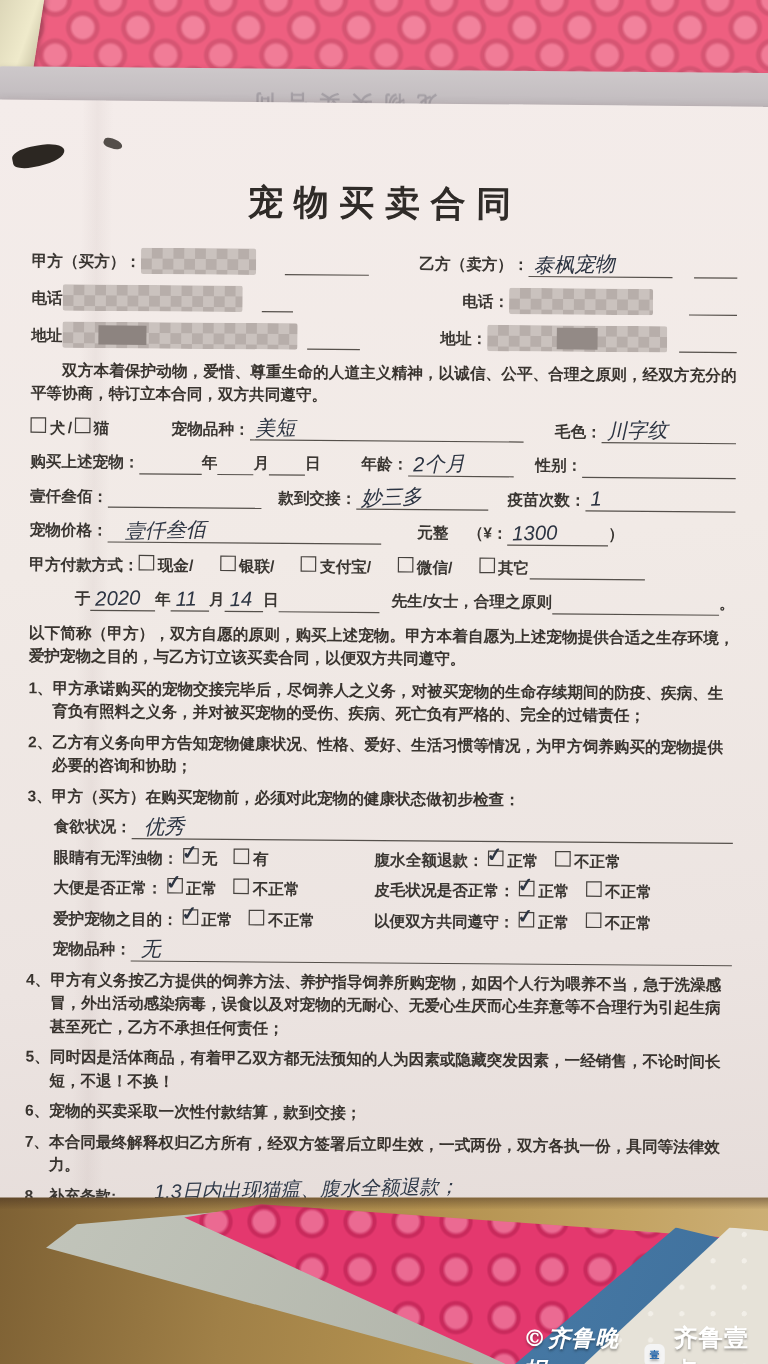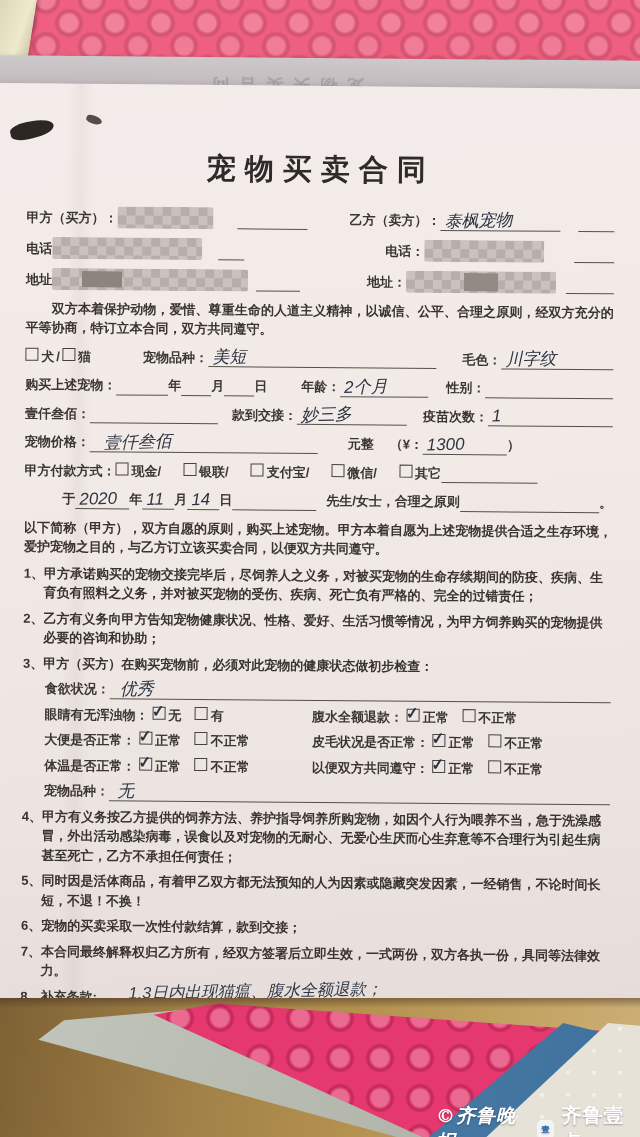--- a/index.html
+++ b/index.html
@@ -299,21 +299,21 @@
           <span class="lbl">大便是否正常：</span>
           <span class="opt"><span class="cb checked"></span><span>正常</span></span>
           <span class="opt"><span class="cb"></span><span>不正常</span></span>
         </div>
         <div class="hitem">
           <span class="lbl">皮毛状况是否正常：</span>
           <span class="opt"><span class="cb checked"></span><span>正常</span></span>
           <span class="opt"><span class="cb"></span><span>不正常</span></span>
         </div>
         <div class="hitem">
-          <span class="lbl">体温是否正常：</span>
+          <span class="lbl">爱护宠物之目的：</span>
           <span class="opt"><span class="cb checked"></span><span>正常</span></span>
           <span class="opt"><span class="cb"></span><span>不正常</span></span>
         </div>
         <div class="hitem">
           <span class="lbl">以便双方共同遵守：</span>
           <span class="opt"><span class="cb checked"></span><span>正常</span></span>
           <span class="opt"><span class="cb"></span><span>不正常</span></span>
         </div>
       </div>
       <div class="row">

